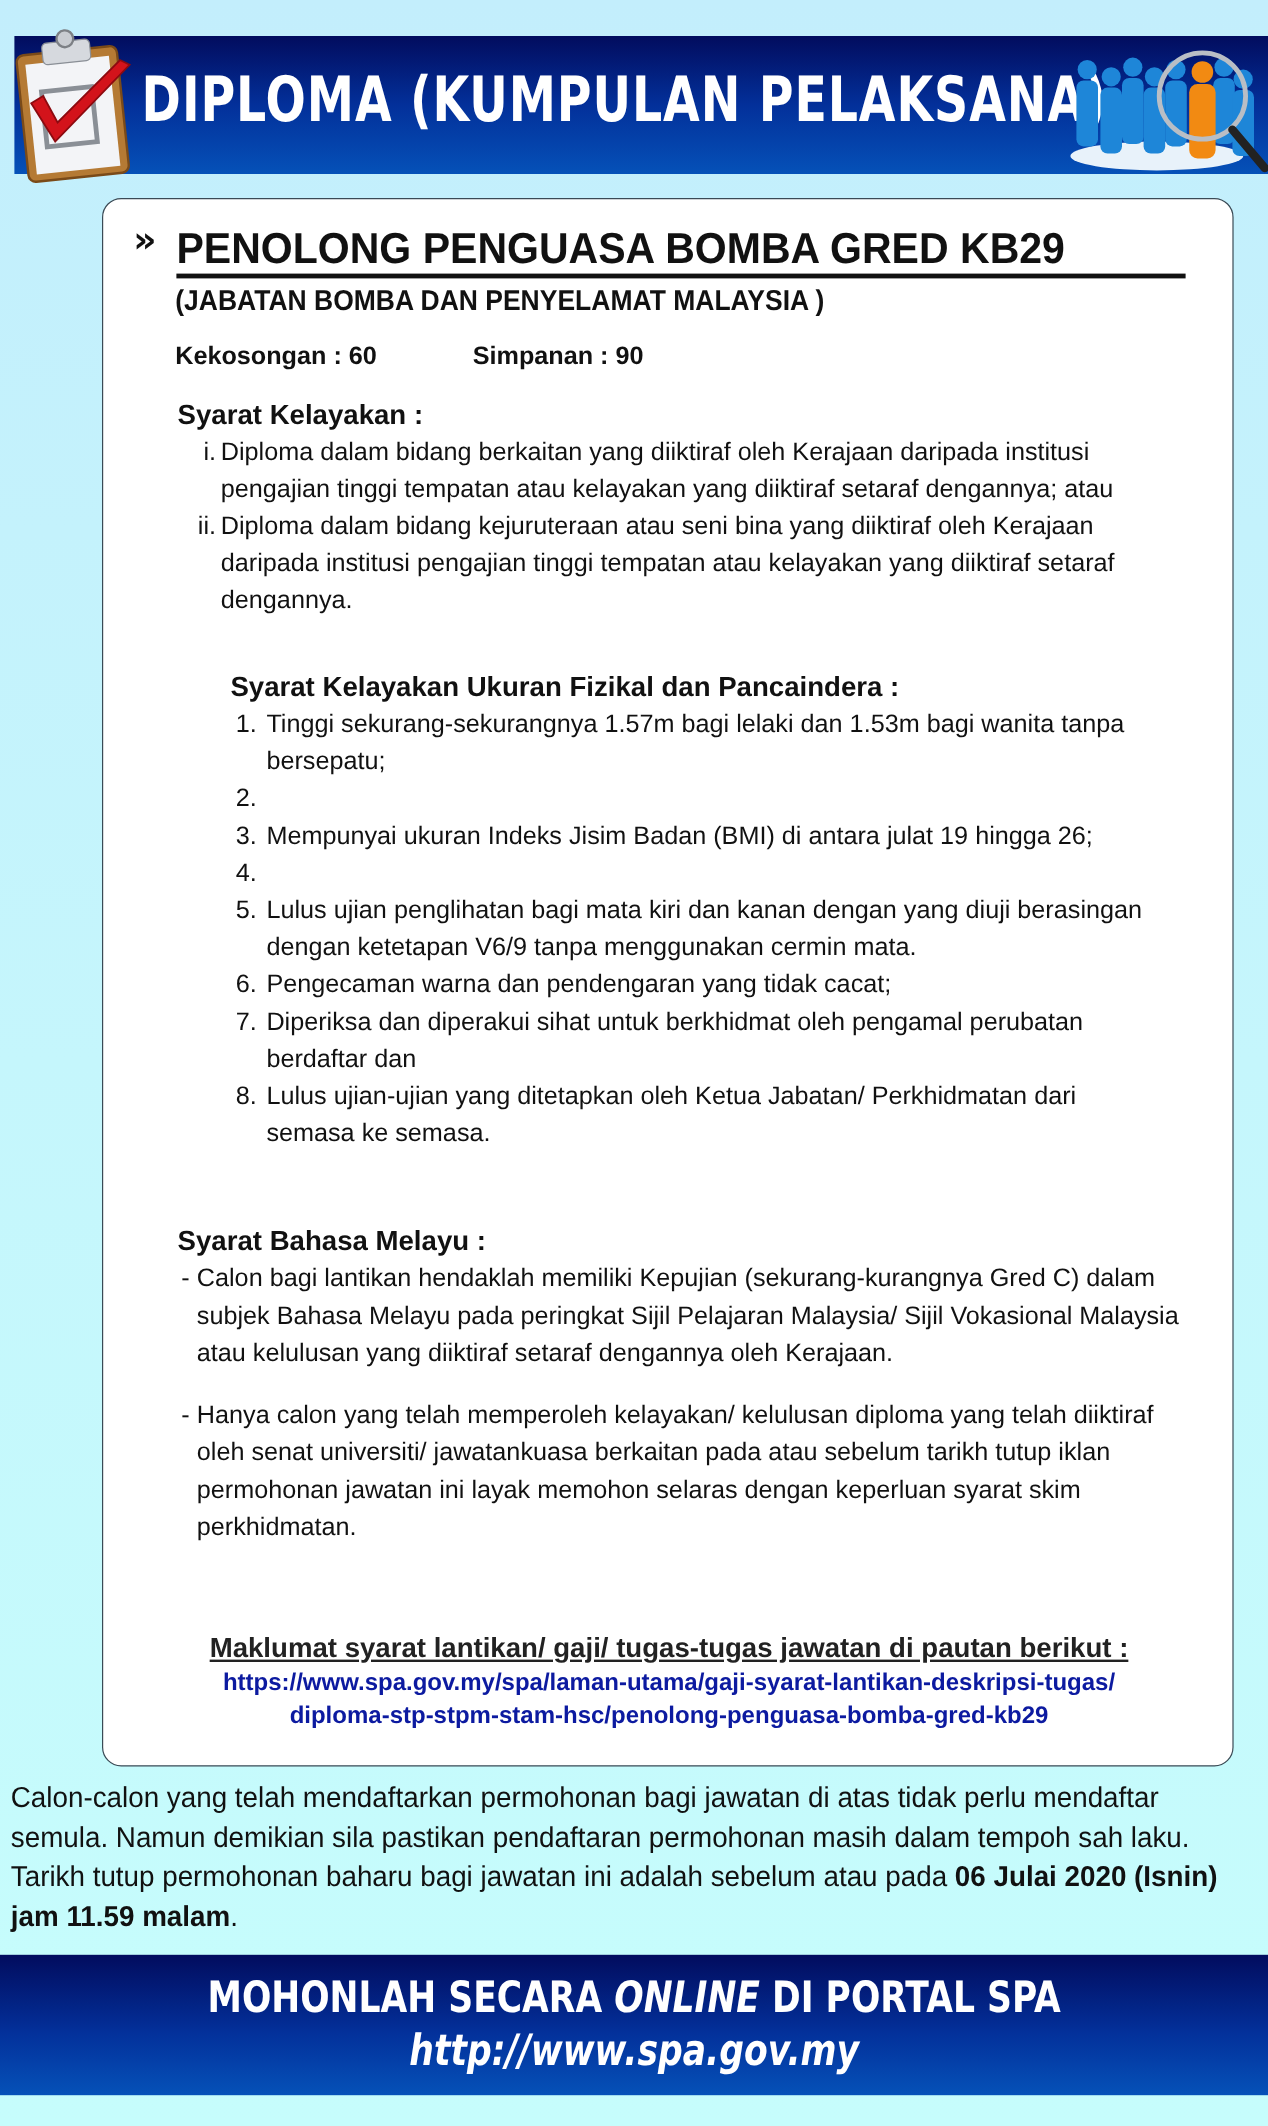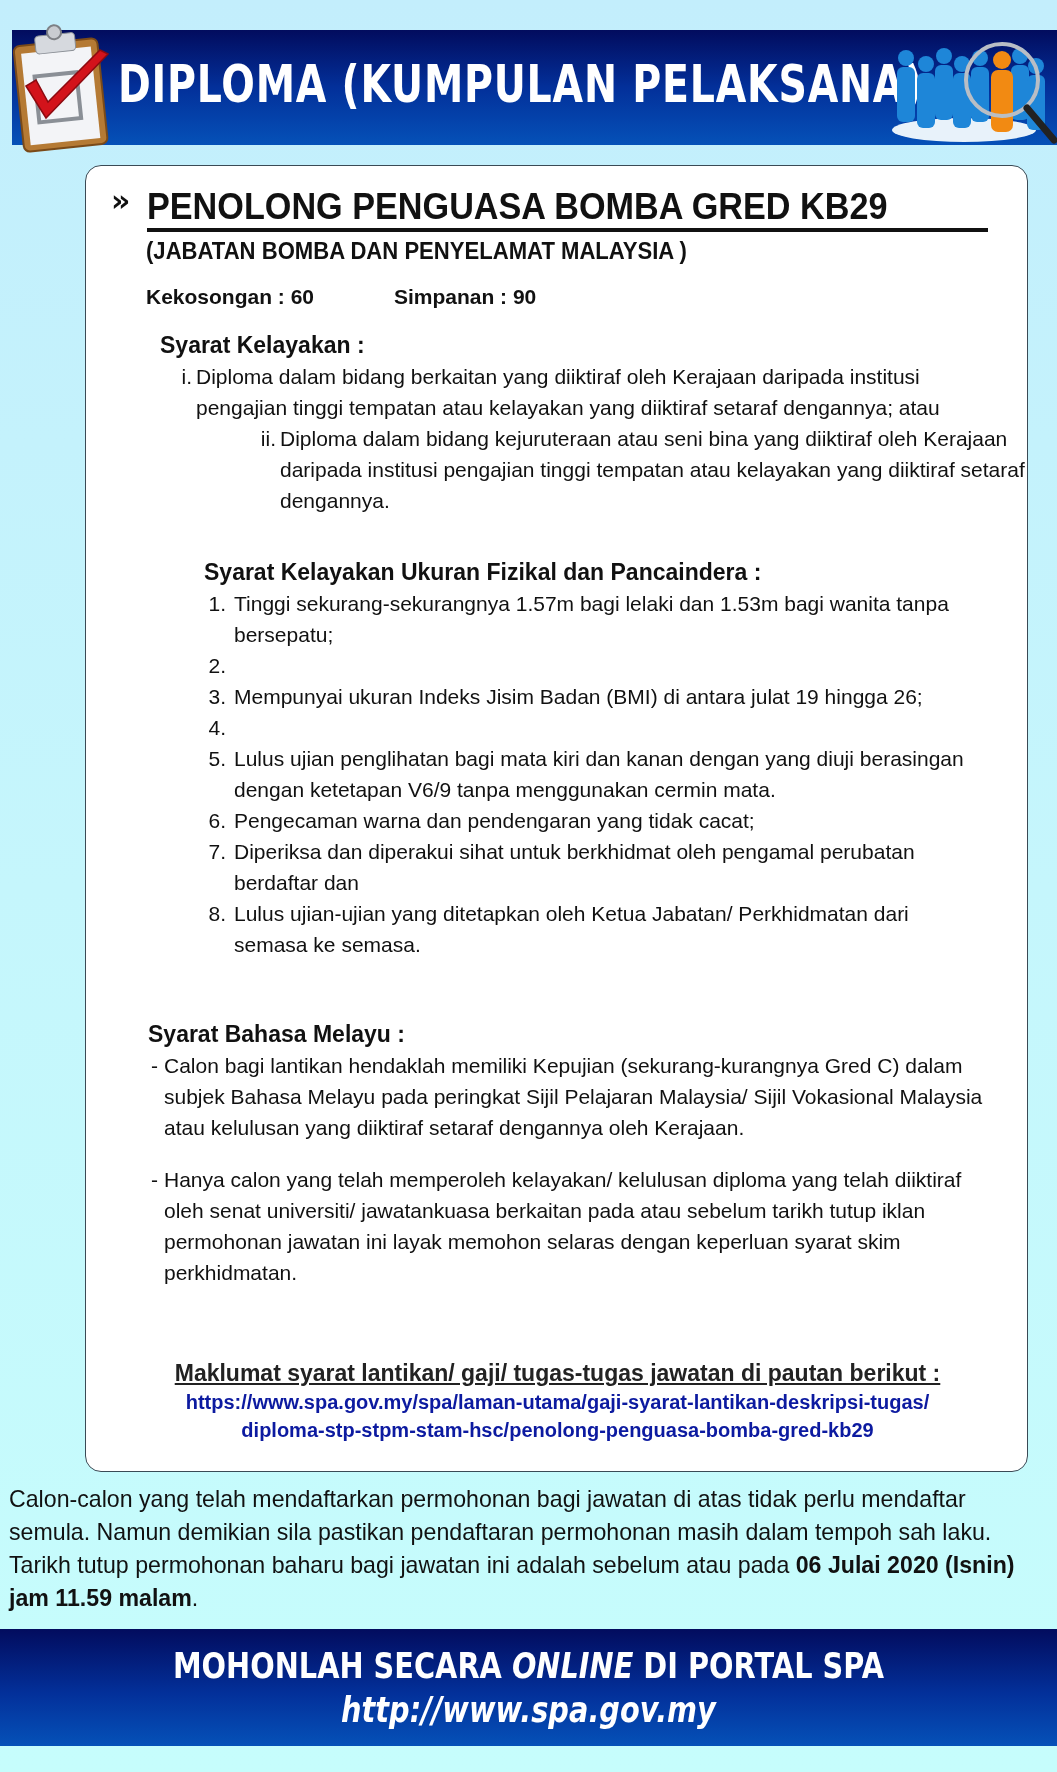--- a/index.html
+++ b/index.html
@@ -40,21 +40,21 @@
   }
   .job-title-underline { position: absolute; left: 147px; top: 228px; width: 841px; height: 4px; background: #111; }
   .department {
     position: absolute; left: 146px; top: 236px; font-size: 24px; font-weight: bold;
     white-space: nowrap; transform: scaleX(0.92); transform-origin: left center; line-height: 30px;
   }
   .vacancy-row { position: absolute; left: 146px; top: 280px; font-size: 21px; font-weight: bold; line-height: 34px; white-space: nowrap; }
   .vacancy-row span { display: inline-block; }
   .vacancy-row .reserve { margin-left: 74px; }
 
-  .section { position: absolute; left: 160px; width: 880px; font-size: 21px; line-height: 31px; white-space: nowrap; }
+  .section { position: absolute; left: 148px; width: 880px; font-size: 21px; line-height: 31px; white-space: nowrap; }
   .section-heading { font-weight: bold; font-size: 23px; line-height: 32px; }
   .list-item { display: flex; }
   .list-item .marker { flex: 0 0 auto; text-align: right; }
   .list-item .text { flex: 1 1 auto; white-space: normal; }
 
   .links-block {
     position: absolute; left: 95px; top: 1358px; width: 925px; text-align: center;
   }
   .links-heading { font-size: 23px; font-weight: bold; color: #222; line-height: 30px; text-decoration: underline; }
   .link { display: block; font-size: 20px; font-weight: bold; color: #0c1aa0; line-height: 28px; text-decoration: none; }
@@ -129,21 +129,21 @@
   <span>Kekosongan : 60</span>
   <span class="reserve">Simpanan : 90</span>
 </div>
 
 <div class="section" style="top:329px;">
   <div class="section-heading">Syarat Kelayakan :</div>
   <div class="list-item" style="margin-left:8px;">
     <span class="marker" style="width:24px;margin-right:4px;">i.</span>
     <span class="text" style="max-width:750px;">Diploma dalam bidang berkaitan yang diiktiraf oleh Kerajaan daripada institusi pengajian tinggi tempatan atau kelayakan yang diiktiraf setaraf dengannya; atau</span>
   </div>
-  <div class="list-item" style="margin-left:8px;justify-content:flex-end;">
+  <div class="list-item" style="margin-left:8px;">
     <span class="marker" style="width:24px;margin-right:4px;">ii.</span>
     <span class="text" style="max-width:760px;">Diploma dalam bidang kejuruteraan atau seni bina yang diiktiraf oleh Kerajaan daripada institusi pengajian tinggi tempatan atau kelayakan yang diiktiraf setaraf dengannya.</span>
   </div>
 </div>
 
 <div class="section" style="top:556px;margin-left:44px;">
   <div class="section-heading">Syarat Kelayakan Ukuran Fizikal dan Pancaindera :</div>
   <div class="list-item">
       <span class="marker" style="width:22px;margin-right:8px;">1.</span>
       <span class="text" style="max-width:720px;">Tinggi sekurang-sekurangnya 1.57m bagi lelaki dan 1.53m bagi wanita tanpa bersepatu;</span>

